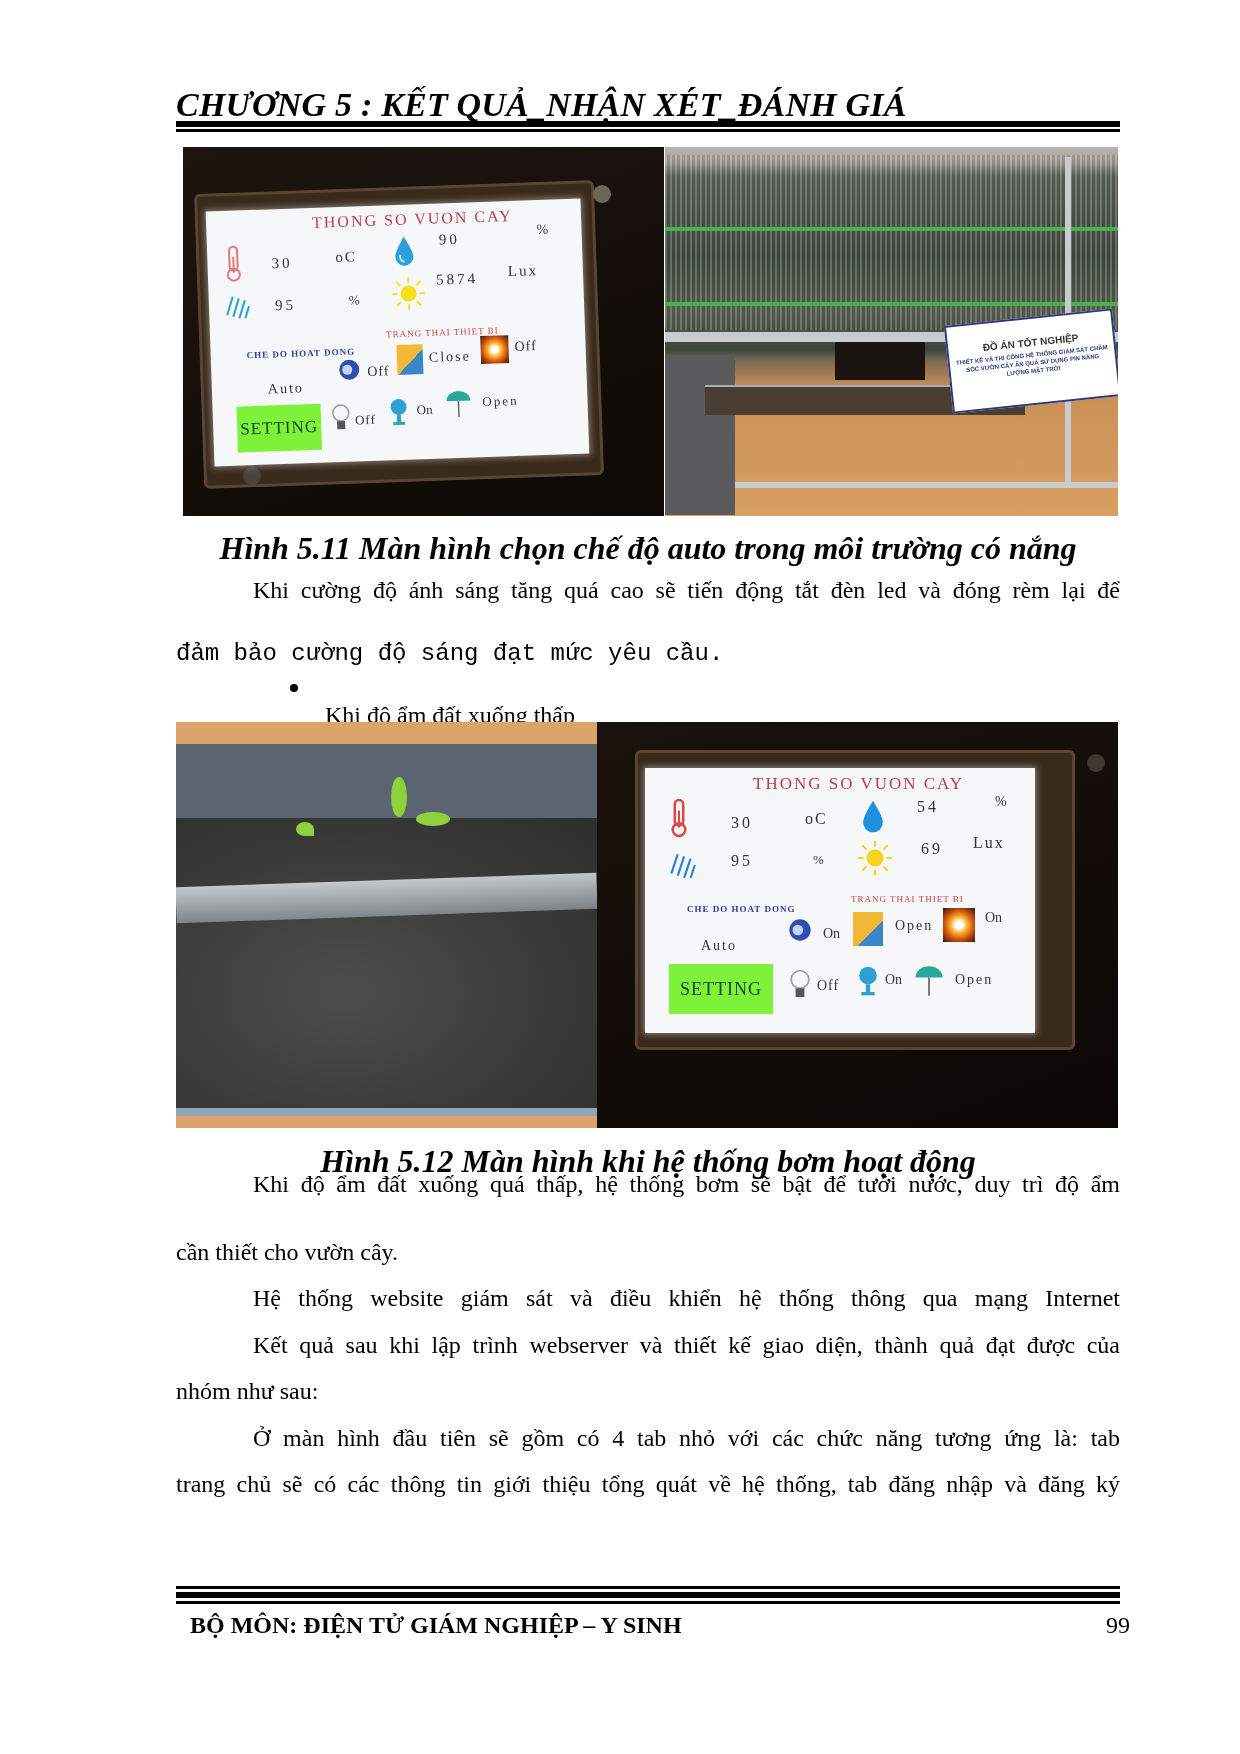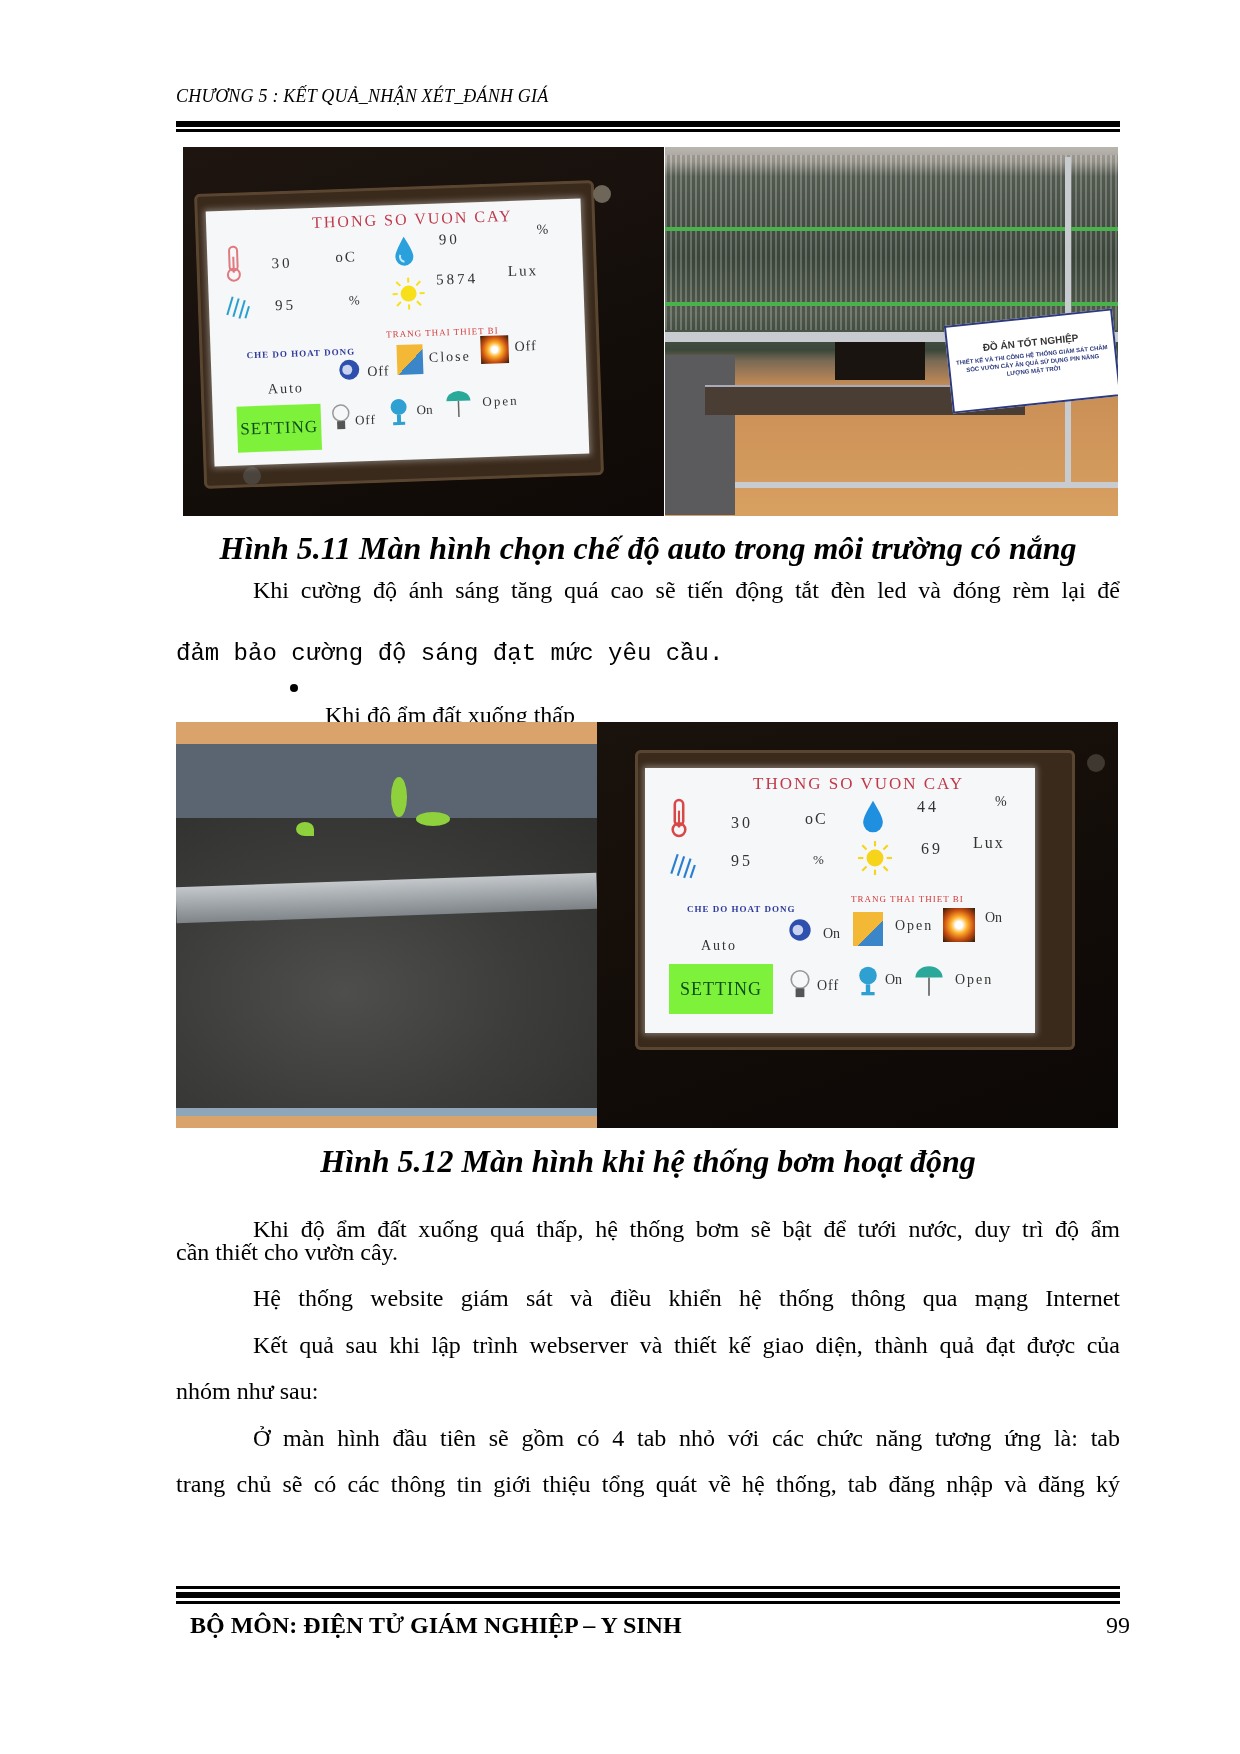--- a/index.html
+++ b/index.html
@@ -1,18 +1,18 @@
 <!DOCTYPE html>
 <html><head>
 <meta charset="utf-8">
 <style>
   html,body{margin:0;padding:0;background:#fff;}
   body{width:1240px;height:1754px;position:relative;overflow:hidden;font-family:"Liberation Serif","DejaVu Serif",serif;color:#000;}
   .abs{position:absolute;}
-  .header-title{left:176px;top:86px;font-size:18px;font-style:italic;font-weight:normal;letter-spacing:0.2px;white-space:nowrap;}
+  .header-title{left:176px;top:86px;font-size:34px;font-style:italic;font-weight:bold;letter-spacing:0.2px;white-space:nowrap;}
   .rule{left:176px;width:944px;background:#000;}
   .photo{position:absolute;overflow:hidden;}
   .caption{left:176px;width:944px;text-align:center;font-size:32px;font-style:italic;font-weight:bold;white-space:nowrap;}
   .para{left:176px;width:944px;font-size:24px;white-space:nowrap;}
   .indent{padding-left:77px;}
   .justify{text-align:justify;text-align-last:justify;}
   .bold{font-weight:normal;}
   .footer-text{left:190px;top:1612px;font-size:24px;font-weight:bold;white-space:nowrap;}
   .page-num{left:1090px;width:40px;top:1612px;font-size:24px;text-align:right;}
 
@@ -170,21 +170,21 @@
       <svg class="ico" style="left:20px;top:30px;" width="28" height="40" viewBox="0 0 24 38">
           <rect x="8" y="2" width="8" height="24" rx="4" fill="none" stroke="#d84848" stroke-width="2.4"></rect>
           <circle cx="12" cy="30" r="6" fill="none" stroke="#d84848" stroke-width="2.4"></circle>
           <rect x="11" y="12" width="2" height="16" fill="#d84848"></rect>
         </svg>
       <div class="t" style="left:86px;top:46px;font-size:16px;letter-spacing:3px;">30</div>
       <div class="t" style="left:160px;top:42px;font-size:16px;letter-spacing:2px;">oC</div>
       <svg class="ico" style="left:216px;top:30px;" width="24" height="36" viewBox="0 0 22 32">
           <path d="M11 2 C5 12 2 18 2 22 a9 9 0 0 0 18 0 C20 18 17 12 11 2z" fill="#1f8fe0"></path>
         </svg>
-      <div class="t" style="left:272px;top:30px;font-size:16px;letter-spacing:3px;">44</div>
+      <div class="t" style="left:272px;top:30px;font-size:16px;letter-spacing:3px;">54</div>
       <div class="t" style="left:350px;top:26px;font-size:14px;">%</div>
       <svg class="ico" style="left:22px;top:82px;" width="30" height="30" viewBox="0 0 28 28">
           <g stroke="#2a7fd0" stroke-width="2">
             <line x1="4" y1="22" x2="10" y2="4"></line>
             <line x1="10" y1="24" x2="16" y2="6"></line>
             <line x1="16" y1="26" x2="22" y2="8"></line>
             <line x1="22" y1="26" x2="26" y2="14"></line>
           </g>
         </svg>
       <div class="t" style="left:86px;top:84px;font-size:16px;letter-spacing:3px;">95</div>
@@ -232,21 +232,21 @@
           <path d="M2 12 a12 10 0 0 1 24 0z" fill="#2aa99a"></path>
           <line x1="14" y1="12" x2="14" y2="28" stroke="#666" stroke-width="1.5"></line>
         </svg>
       <div class="t" style="left:310px;top:204px;font-size:14px;letter-spacing:2px;">Open</div>
     </div>
   </div>
 </div>
 
 <div class="abs caption" style="top:1143px;">Hình 5.12 Màn hình khi hệ thống bơm hoạt động</div>
 
-<div class="abs para indent justify" style="top:1216px;width:867px;">Khi độ ẩm đất xuống quá thấp, hệ thống bơm sẽ bật để tưới nước, duy trì độ ẩm</div>
+<div class="abs para indent justify" style="top:1171px;width:867px;">Khi độ ẩm đất xuống quá thấp, hệ thống bơm sẽ bật để tưới nước, duy trì độ ẩm</div>
 <div class="abs para" style="top:1239px;">cần thiết cho vườn cây.</div>
 
 <div class="abs para indent bold justify" style="top:1285px;width:867px;">Hệ thống website giám sát và điều khiển hệ thống thông qua mạng Internet</div>
 
 <div class="abs para indent justify" style="top:1332px;width:867px;">Kết quả sau khi lập trình  webserver và thiết kế giao diện, thành quả đạt được của</div>
 <div class="abs para" style="top:1378px;">nhóm như sau:</div>
 
 <div class="abs para indent justify" style="top:1425px;width:867px;">Ở màn hình đầu tiên sẽ gồm có 4 tab nhỏ với các chức năng tương ứng là: tab</div>
 <div class="abs para justify" style="top:1471px;">trang chủ sẽ có các thông tin giới thiệu tổng quát về hệ thống, tab đăng nhập và đăng ký</div>
 

